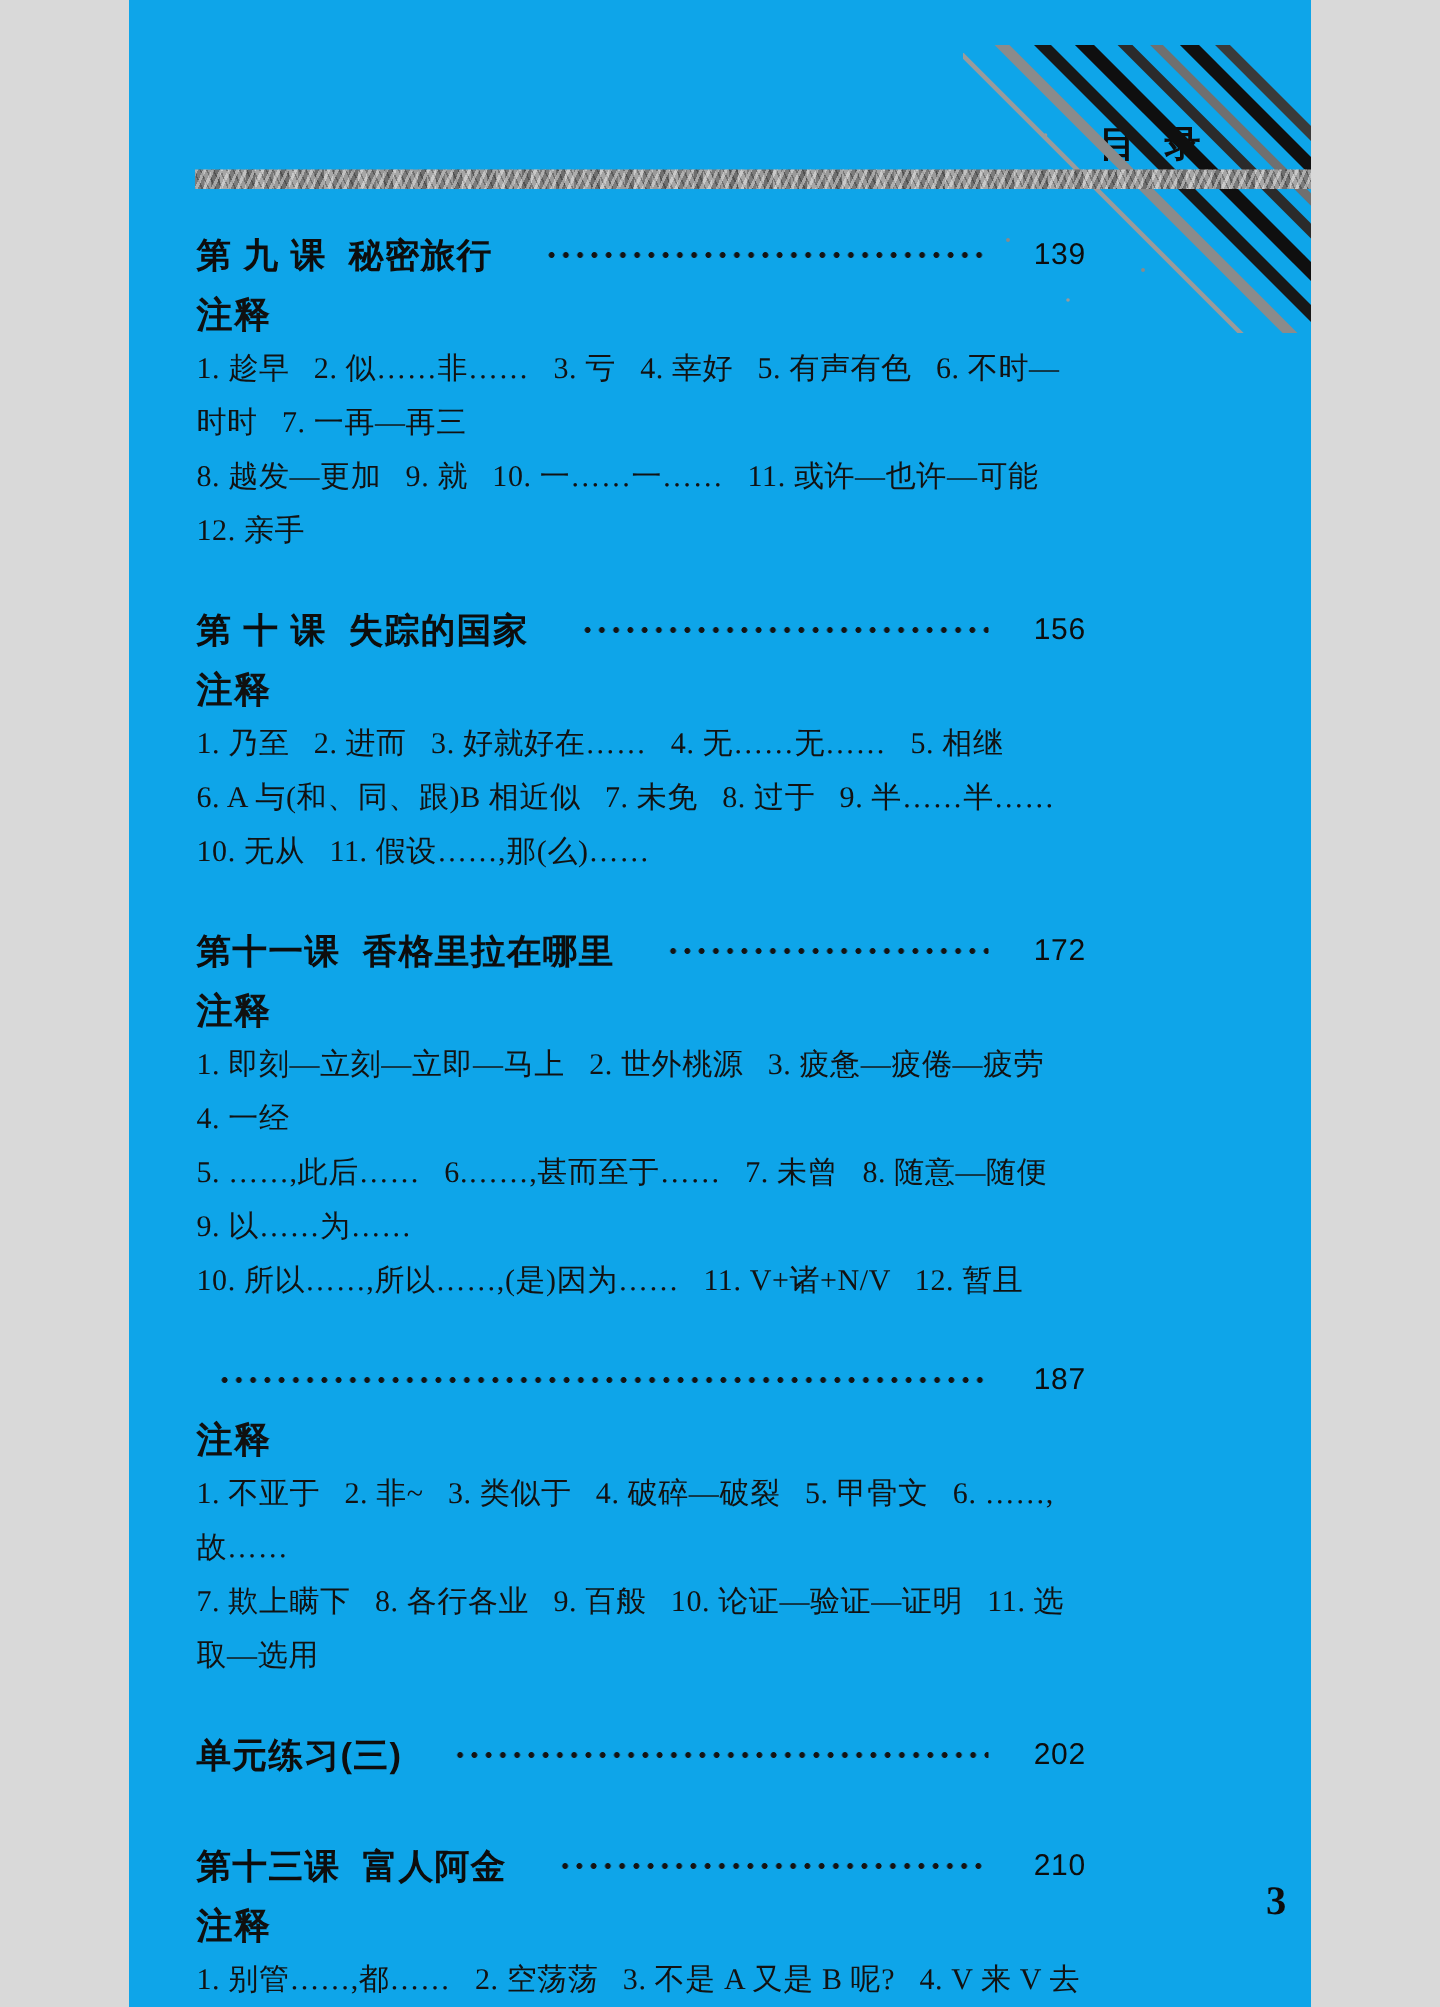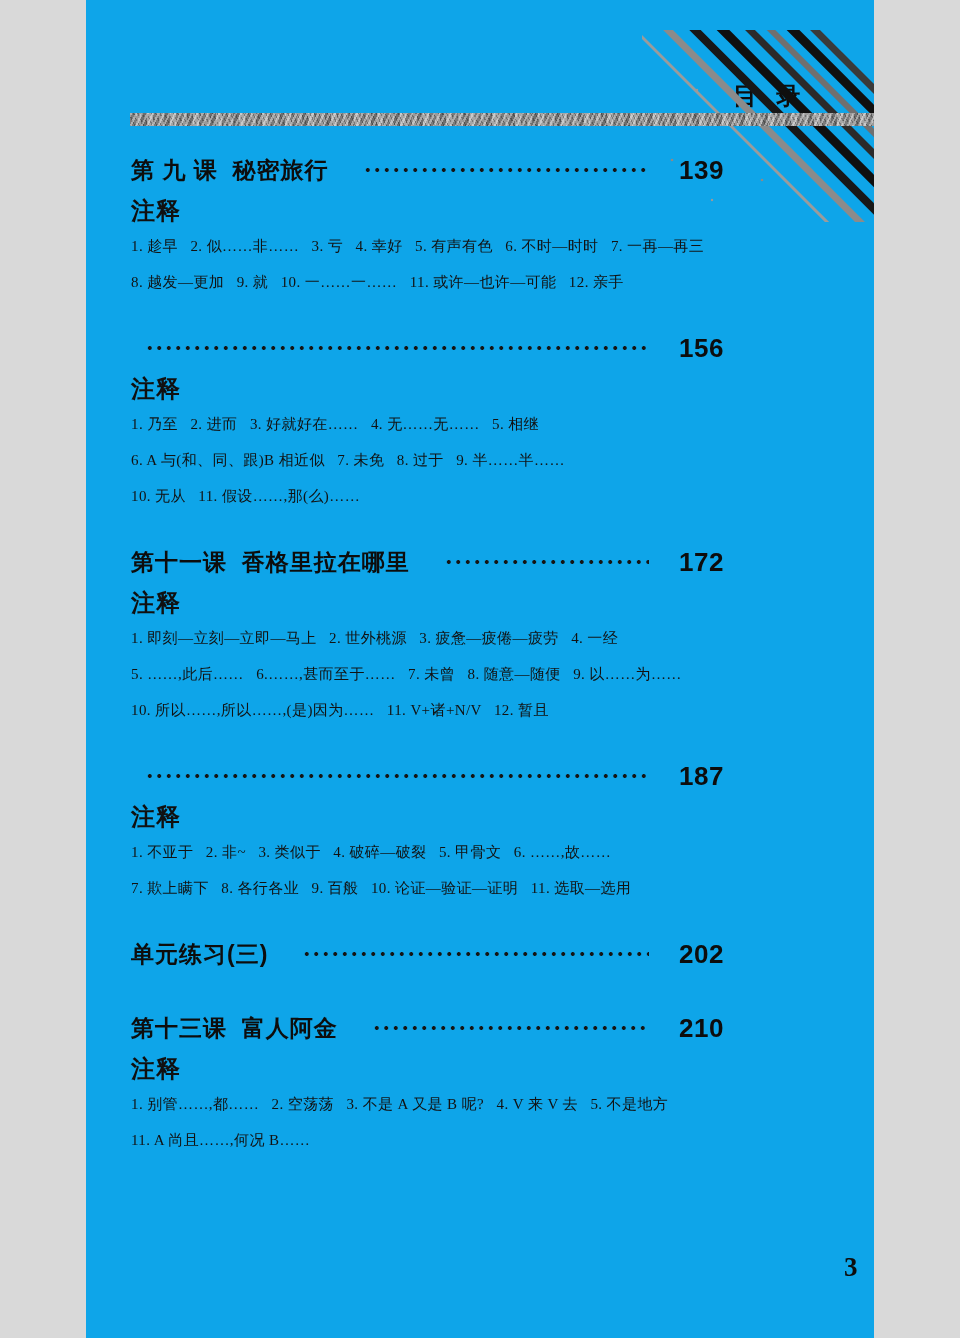--- a/index.html
+++ b/index.html
@@ -49,33 +49,33 @@
   .leader {
     flex:1; align-self:stretch;
     margin:0 10px 0 14px;
     background-image:radial-gradient(circle, #141414 1.7px, rgba(0,0,0,0) 2.2px);
     background-size:9.5px 100%;
     background-position:0 58%;
     background-repeat:repeat-x;
   }
   .page-num {
     font-family:"Liberation Sans","DejaVu Sans",sans-serif;
-    font-weight:bold; font-size:26px; color:#0d0d0d;
+    font-weight:normal; font-size:20px; color:#0d0d0d;
     letter-spacing:0.5px;
   }
   .notes-label {
     height:34px; line-height:34px;
     font-family:"Liberation Serif","DejaVu Serif",serif;
     font-weight:bold; font-size:24px; color:#101010;
     letter-spacing:1px;
   }
   .note-line {
     line-height:36px;
     font-family:"Liberation Serif","DejaVu Serif",serif;
-    font-size:15px; color:#121212;
+    font-size:20px; color:#121212;
     white-space:pre-wrap;
     letter-spacing:0.4px;
   }
   .footer-page-num {
     position:absolute; left:758px; top:1252px;
     font-family:"Liberation Serif","DejaVu Serif",serif;
     font-weight:bold; font-size:27px; color:#0d0d0d;
   }
 </style>
 </head>
@@ -111,20 +111,21 @@
     </div>
     <div class="notes-label">注释</div>
     <div class="note-lines">
           <div class="note-line">1. 趁早   2. 似……非……   3. 亏   4. 幸好   5. 有声有色   6. 不时—时时   7. 一再—再三</div>
           <div class="note-line">8. 越发—更加   9. 就   10. 一……一……   11. 或许—也许—可能   12. 亲手</div>
         </div>
   </section>
 
   <section class="section">
     <div class="title-row">
+      <span class="title-text">第 十 课  失踪的国家</span>
       <span class="leader"></span>
       <span class="page-num">156</span>
     </div>
     <div class="notes-label">注释</div>
     <div class="note-lines">
           <div class="note-line">1. 乃至   2. 进而   3. 好就好在……   4. 无……无……   5. 相继</div>
           <div class="note-line">6. A 与(和、同、跟)B 相近似   7. 未免   8. 过于   9. 半……半……</div>
           <div class="note-line">10. 无从   11. 假设……,那(么)……</div>
         </div>
   </section>

